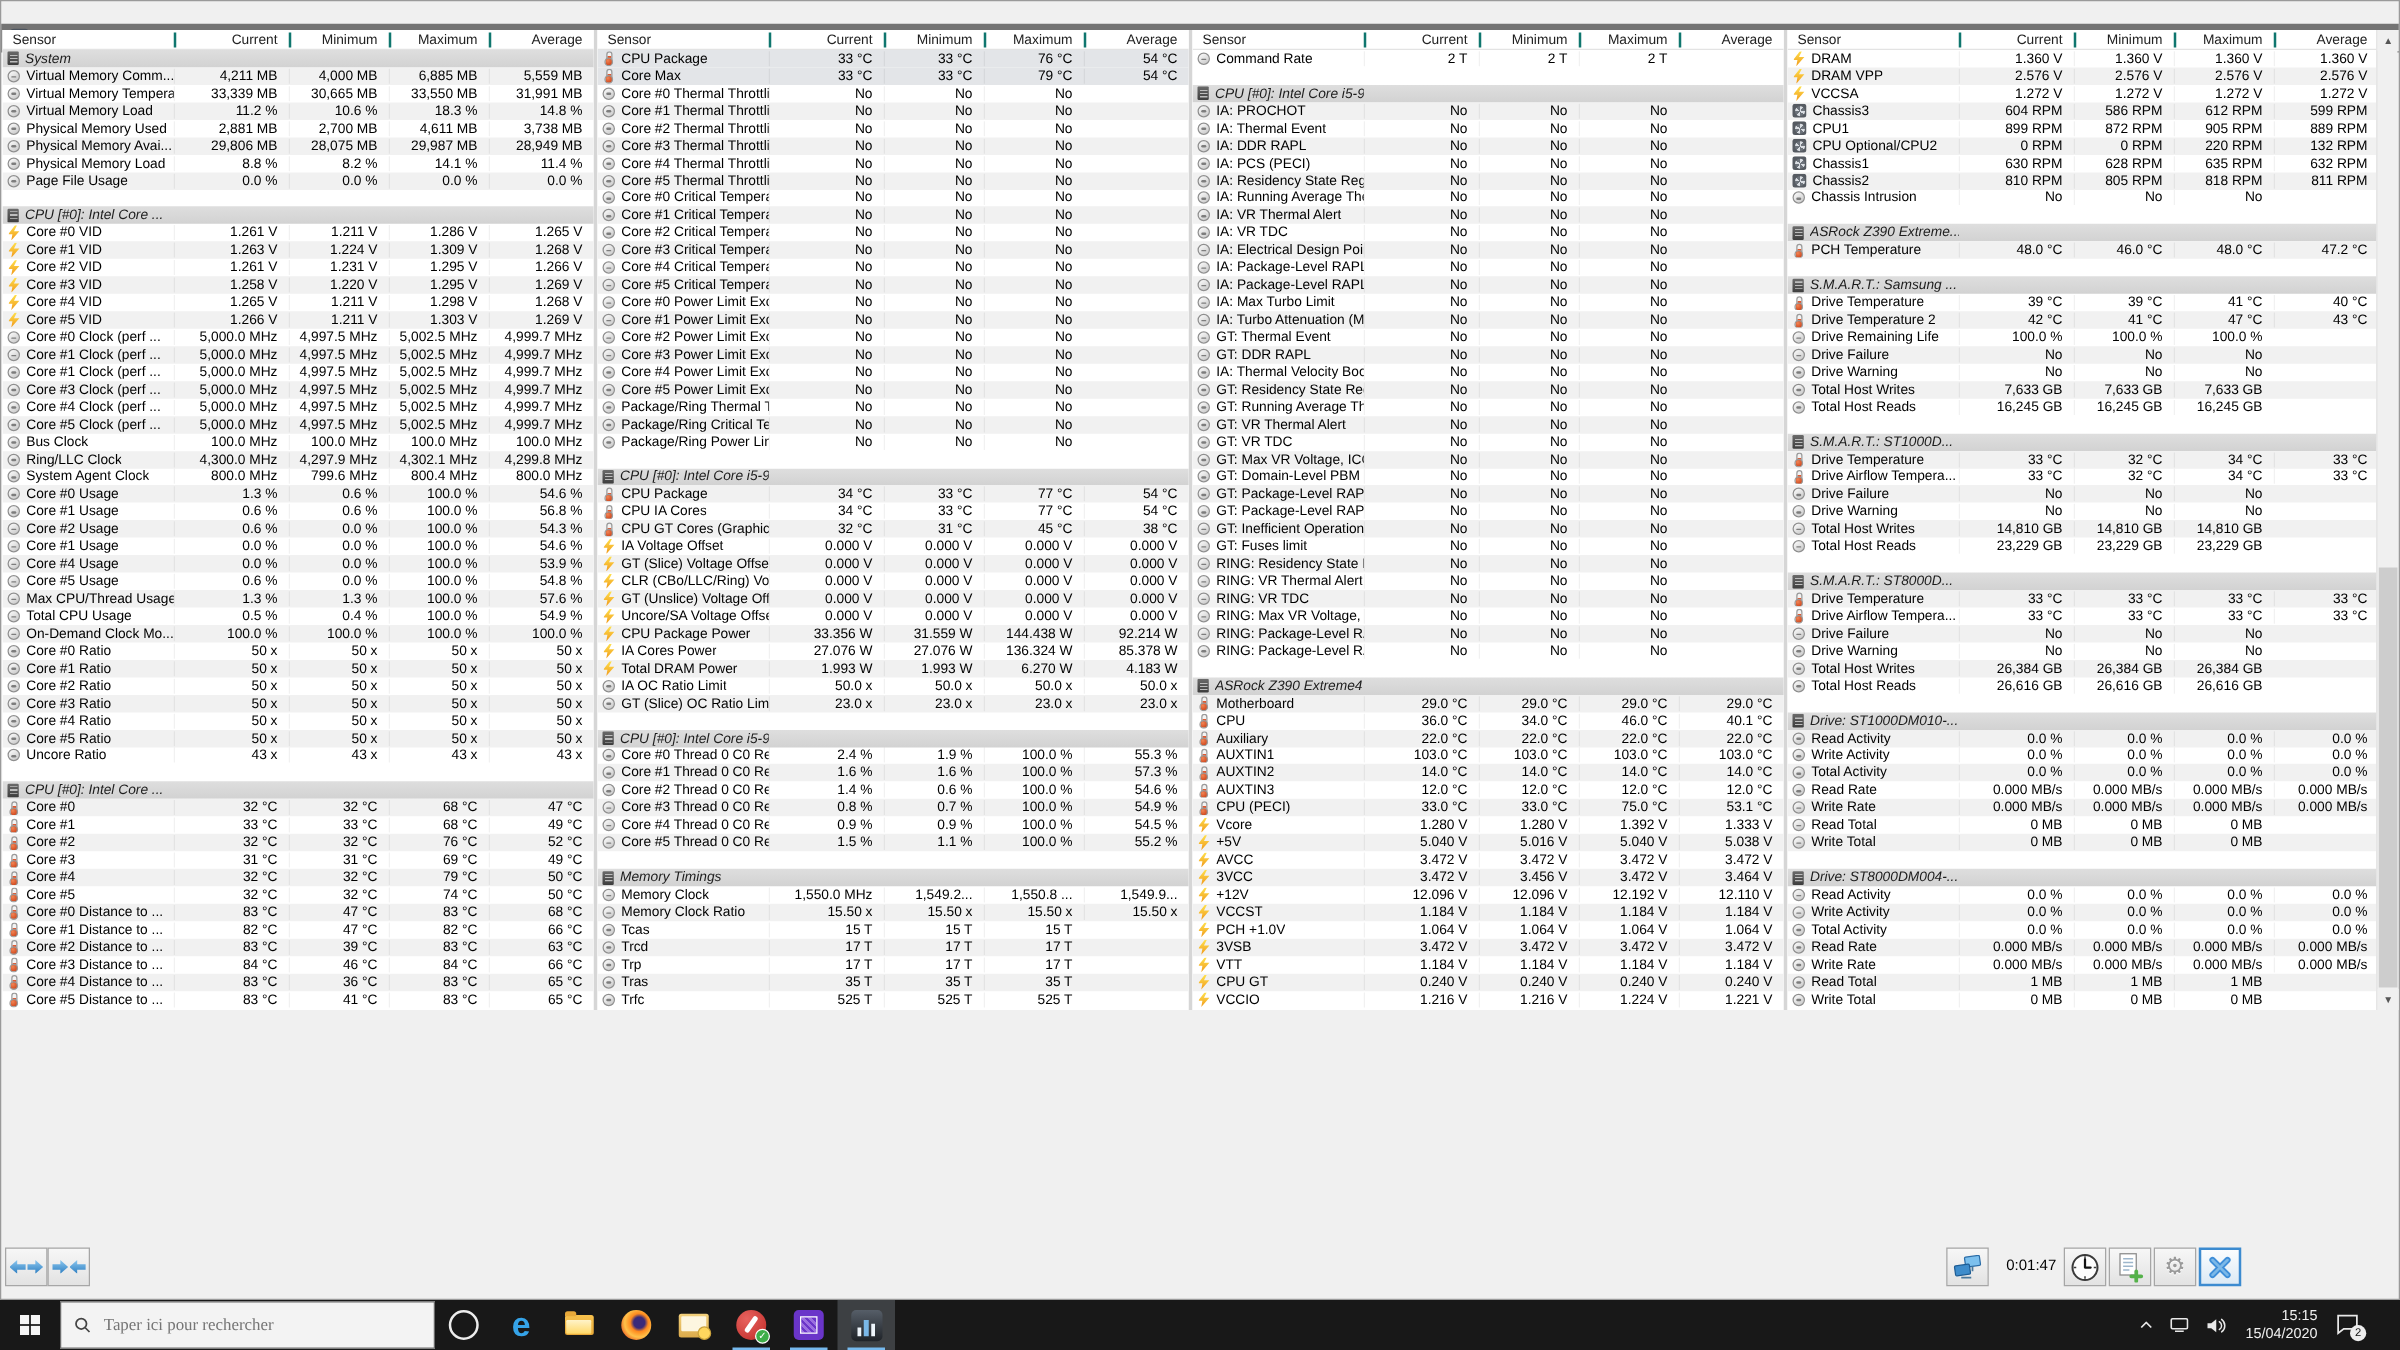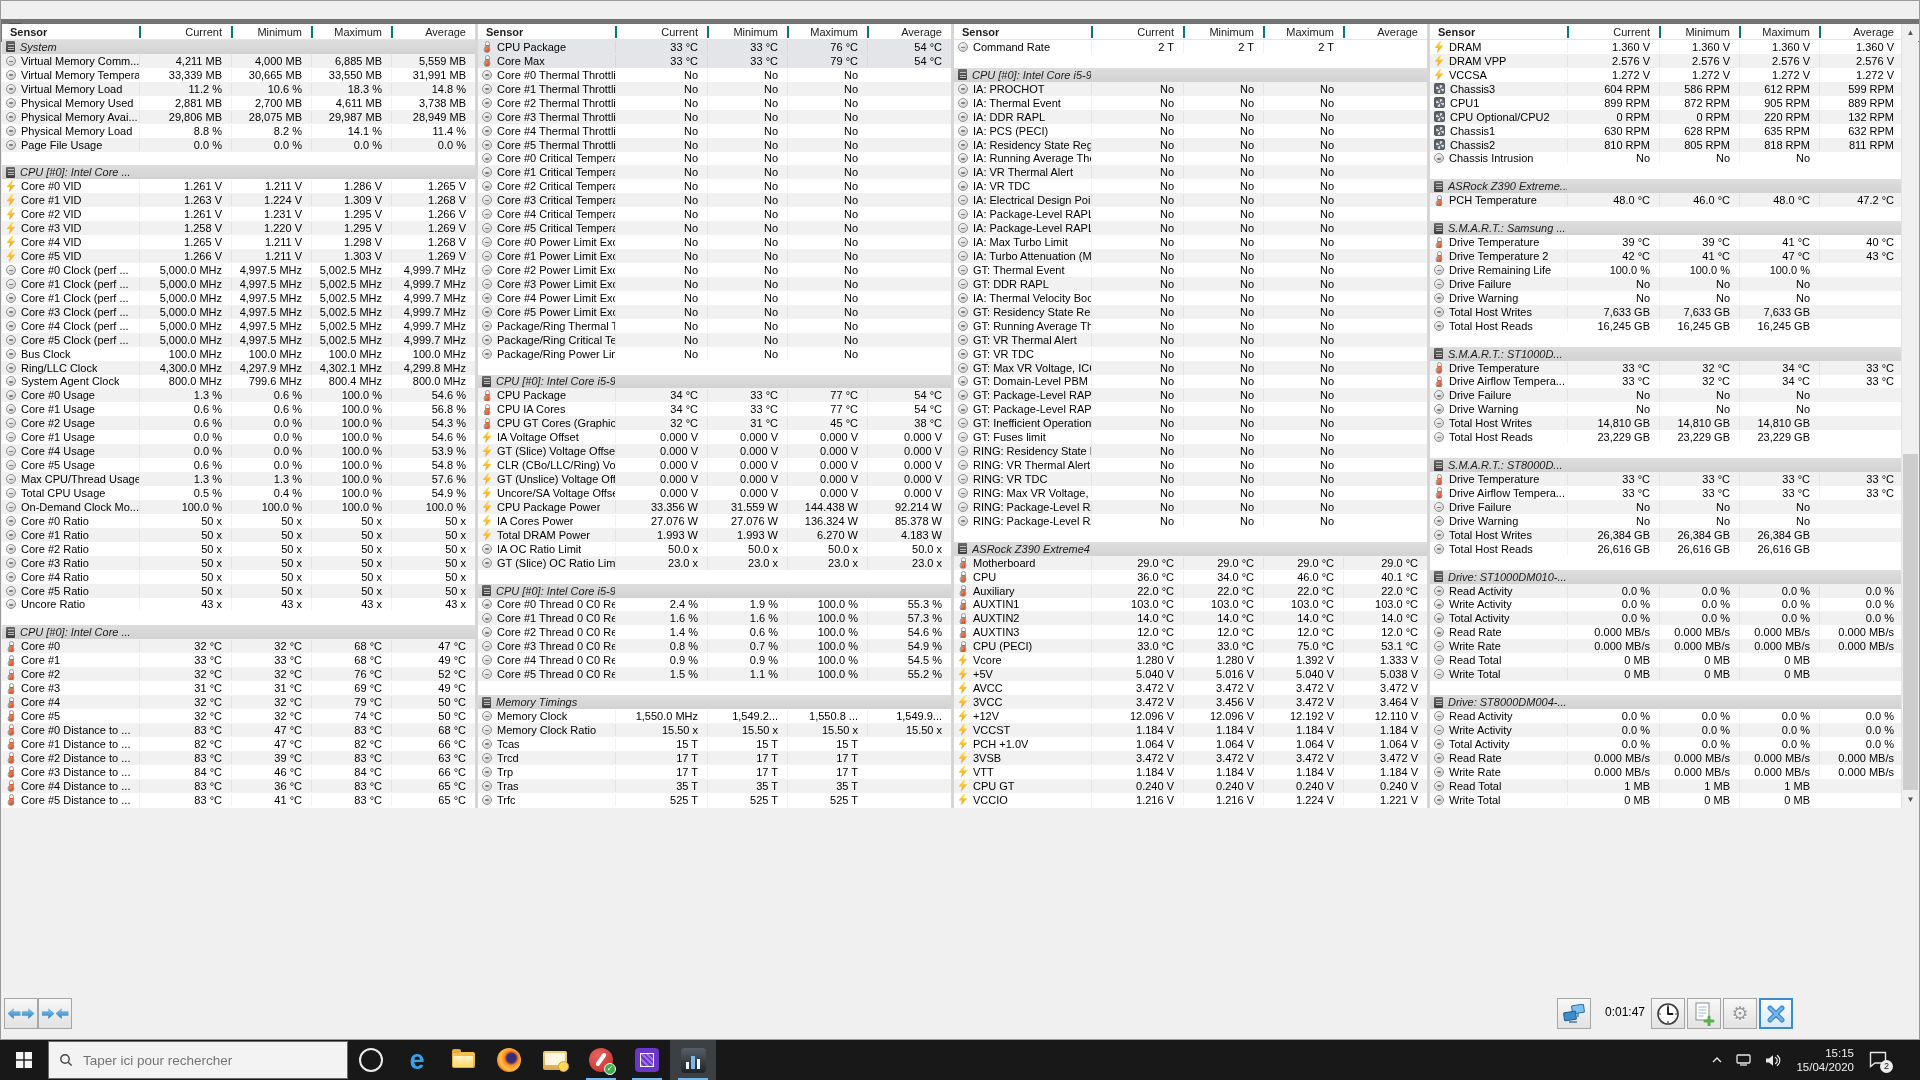--- a/index.html
+++ b/index.html
@@ -16,21 +16,21 @@
   #caption-buttons{margin-left:auto;display:flex;height:100%;}
   .capbtn{width:45px;height:100%;display:flex;align-items:center;justify-content:center;color:#222;font-size:12px;}
   .glyph-min{width:10px;border-top:1px solid #222;height:0;display:block;}
   .glyph-restore{width:8px;height:8px;border:1px solid #222;background:#fff;position:relative;display:block;}
   .glyph-restore::before{content:"";position:absolute;left:2px;top:-3px;width:8px;height:8px;border:1px solid #222;border-left:none;border-bottom:none;}
   
   #list{position:absolute;left:1px;top:23px;width:1901px;height:784px;display:flex;background:#fff;}
   .panel{flex:1 1 0;background:#fff;border-right:3px solid #d6d6d6;box-sizing:border-box;overflow:hidden;}
   .panel:last-child{border-right:none;}
   .phead{height:16px;display:flex;align-items:center;font-size:11px;color:#222;background:#fff;border-bottom:1px solid #e3e3e3;box-sizing:border-box;}
-  .phead .hs{flex:1 1 0;padding-left:8px;font-weight:bold;}
+  .phead .hs{flex:1 1 0;padding-left:8px;}
   .phead .hv{width:92px;text-align:right;padding-right:9px;border-left:2px solid #0f766e;box-sizing:border-box;}
   .phead .hv:nth-child(3),.phead .hv:nth-child(4){width:80px;}
   .phead .hv:nth-child(5){width:84px;}
   .r{height:13.95px;display:flex;align-items:center;font-size:11px;color:#000;}
   .r.alt{background:#f1f1f1;}
   .r.hl{background:#e3e5e8;}
   .r.sec{background:linear-gradient(#dedede,#d2d2d2);color:#1c1c1c;font-style:italic;}
   .c0{flex:1 1 0;display:flex;align-items:center;gap:5px;padding-left:4px;overflow:hidden;white-space:nowrap;}
   .cv{width:92px;text-align:right;padding-right:9px;border-left:1px solid rgba(0,0,0,0.055);box-sizing:border-box;white-space:nowrap;overflow:hidden;}
   .cv:nth-child(3),.cv:nth-child(4){width:80px;}
@@ -62,21 +62,21 @@
   .ba{width:13px;height:11px;background:linear-gradient(#8cc7ef,#2e7fc2);display:inline-block;}
   .ba.l{clip-path:polygon(0 50%,48% 0,48% 30%,100% 30%,100% 70%,48% 70%,48% 100%);}
   .ba.r{clip-path:polygon(100% 50%,52% 0,52% 30%,0 30%,0 70%,52% 70%,52% 100%);}
   #elapsed{position:absolute;left:1592px;top:1004px;width:52px;text-align:right;font-size:12px;color:#000;}
   #btn-close-sensors{border:2px solid #3c8bd0;background:linear-gradient(#fbfdfe,#dceaf5);}
   .gear-glyph{font-size:19px;color:#9a9a9a;line-height:1;text-shadow:0 1px 0 #fff;}
   
   #taskbar{position:absolute;left:0;top:1040px;width:1920px;height:40px;background:#181818;display:flex;align-items:center;}
   #start{width:48px;height:40px;display:flex;align-items:center;justify-content:center;}
   #searchbox{width:300px;height:38px;background:#f3f3f3;border:1px solid #6a6a6a;box-sizing:border-box;display:flex;align-items:center;gap:8px;padding:0 10px;}
-  #searchbox input{border:none;outline:none;background:transparent;font-size:13.5px;color:#333;width:240px;font-family:Liberation Sans, sans-serif;}
+  #searchbox input{border:none;outline:none;background:transparent;font-size:13.5px;color:#333;width:240px;font-family:Liberation Serif, serif;}
   .task-cell{width:46px;height:40px;display:flex;align-items:center;justify-content:center;position:relative;}
   .task-cell.open::after{content:"";position:absolute;left:8px;right:8px;bottom:0;height:2px;background:#76b9ed;}
   .task-cell.active{background:#3d4043;}
   .cortana-ring{width:20px;height:20px;border-radius:50%;border:2.5px solid #ececec;}
   .edge-e{color:#35a3e8;font-size:27px;font-weight:bold;line-height:1;}
   .folder{width:23px;height:16px;border-radius:2px;background:linear-gradient(#f7c14c,#e8a93a);position:relative;}
   .folder::before{content:"";position:absolute;top:-3px;left:0;width:9px;height:4px;background:#e8a93a;border-radius:2px 2px 0 0;}
   .folder::after{content:"";position:absolute;left:1.5px;right:1.5px;top:3.5px;bottom:1.5px;background:linear-gradient(#fff3c9,#ffd969);border-radius:1px;}
   .firefox{width:24px;height:24px;border-radius:50%;background:radial-gradient(circle at 60% 42%,#3a2a7a 0 22%,#ff8a1e 36%,#ffc24a 58%,#e8541e 82%,#c03a10 100%);}
   .outlook{width:24px;height:19px;border-radius:2px;background:linear-gradient(#f2d07c,#dcab4b);position:relative;}

